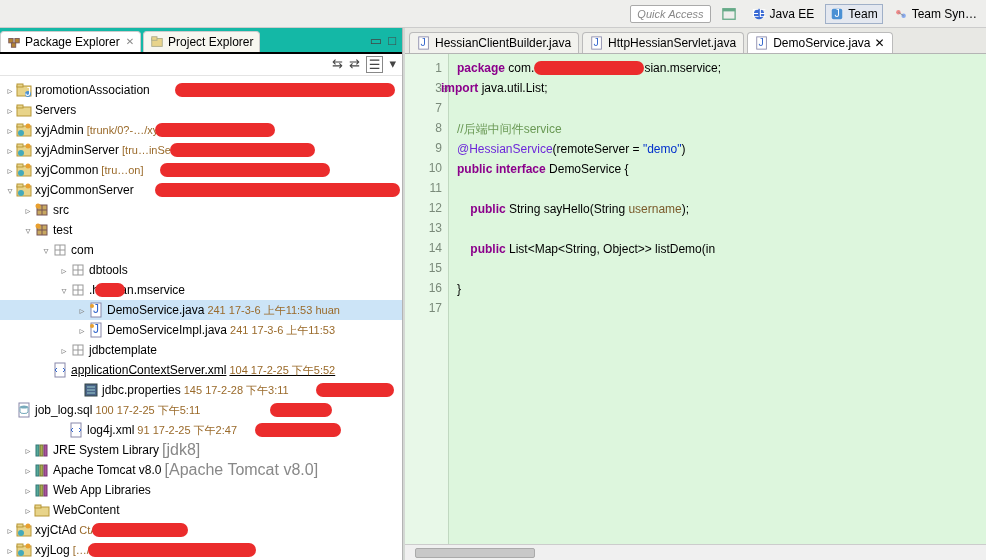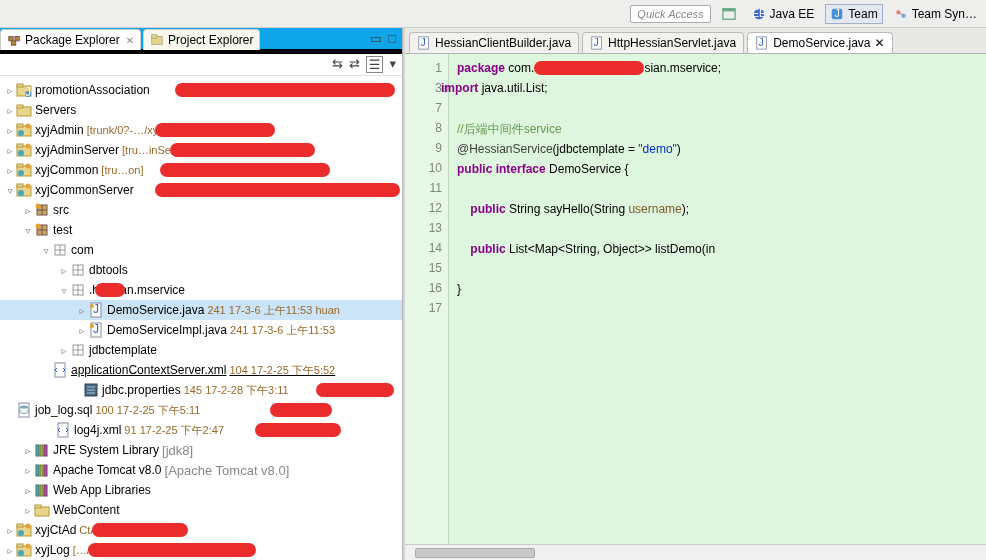--- a/index.html
+++ b/index.html
@@ -5,48 +5,48 @@
 * { margin:0; padding:0; box-sizing:border-box; font-family:"Segoe UI",Tahoma,Arial,sans-serif; font-size:12px; }
 body { background:#f0f0f0; width:986px; height:560px; overflow:hidden; position:relative; }
 .topbar { height:28px; background:#eeeeec; border-bottom:1px solid #ccc; display:flex; align-items:center; justify-content:flex-end; padding:0 4px; gap:6px; }
 .qa { padding:2px 6px; background:#fff; border:1px solid #aaa; border-radius:2px; color:#888; font-style:italic; font-size:11px; }
 .persp { display:flex; align-items:flex-start; gap:4px; padding:2px 4px; border:1px solid transparent; font-size:11px; cursor:pointer; }
 .persp.sel { background:#e4e8f0; border:1px solid #a0b0c8; }
 .persp .micon { width:14px; height:14px; }
 .splitter { display:flex; height:calc(560px - 28px); }
 .leftpane { width:403px; background:#fff; border-right:1px solid #b4b4b4; display:flex; flex-direction:column; }
 .rightpane { flex:1; background:#fff; display:flex; flex-direction:column; border-left:2px solid #d4d8d4; }
-.viewtabbar { height:26px; display:flex; align-items:center; background:#0ea5e9; border-bottom:5px solid #000000; position:relative; }
+.viewtabbar { height:26px; display:flex; align-items:center; background:#14b8a6; border-bottom:2px solid #000000; position:relative; }
 .viewtab { display:flex; align-items:center; gap:4px; padding:3px 6px; background:#f7f7f0; border:1px solid #ccc; border-bottom:none; border-top-left-radius:4px; border-top-right-radius:4px; margin-right:2px; margin-top:2px; cursor:pointer; }
 .viewtab.sel { background:#fff; }
 .viewtab .close { color:#888; font-size:10px; margin-left:2px; }
 .tbrow { margin-left:auto; display:flex; gap:6px; padding-right:6px; }
 .tbrow span { cursor:pointer; color:#444; font-size:13px; }
 .tree { flex:1; overflow:hidden; padding:4px 0; white-space:nowrap; }
 .trow { display:flex; align-items:center; height:20px; padding-left:4px; cursor:pointer; }
 .twist { width:12px; display:inline-block; text-align:center; color:#888; font-size:10px; }
 .icon { width:16px; height:16px; display:inline-flex; align-items:center; justify-content:center; margin-right:3px; }
 .lbl { color:#000; }
 .decor { color:#9a6a2a; font-size:11px; margin-left:3px; }
-.decor2 { color:#888; font-size:13px; margin-left:3px; }
+.decor2 { color:#888; font-size:16px; margin-left:3px; }
 .sel-row { background:#cce4f7; }
 .sel-row .lbl { color:#000; }
 .redblob { position:absolute; height:14px; background:#eb2c2c; border-radius:7px; top:3px; z-index:1; }
 .editortabs { height:26px; display:flex; align-items:flex-end; background:#e8e8e4; border-bottom:1px solid #b4b4b4; padding-left:4px; }
 .etab { display:flex; align-items:center; gap:4px; padding:3px 7px; background:#f2f2ee; border:1px solid #bbb; border-bottom:none; border-top-left-radius:4px; border-top-right-radius:4px; margin-right:3px; cursor:pointer; font-size:11px; }
 .etab.sel { background:#fff; }
 .etab .ji { width:14px; height:14px; }
 .editor { flex:1; display:flex; background:#ddf6dd; overflow:hidden; }
 .gutter { width:44px; background:#e8f8e8; border-right:1px solid #c0d8c0; text-align:right; padding:4px 6px 0 0; font-family:Consolas,monospace; color:#7a8a7a; font-size:13px; }
 .gutter div { height:20px; line-height:20px; }
 .code { flex:1; padding:4px 0 0 8px; font-family:Consolas,"Courier New",monospace; font-size:14px; line-height:20px; white-space:pre; }
 .kw { color:#8b008b; font-weight:bold; }
 .str { color:#0030cc; }
 .cmt { color:#6a9955; }
-.ann { color:#404040; }
+.ann { color:#6d28d9; }
 svg { display:block; }
 .hsb { height:16px; background:#f0f0f0; border-top:1px solid #ccc; display:flex; align-items:center; }
 .hsb .thumb { width:120px; height:10px; background:#c8c8c8; border:1px solid #aaa; border-radius:2px; margin-left:10px; }
 </style>
 </head>
 <body>
 
 <div class="topbar">
   <div class="qa">Quick Access</div>
   <div class="persp">
@@ -307,21 +307,21 @@
             <svg width="16" height="16" viewBox="0 0 16 16">
               <rect x="3" y="1" width="10" height="14" fill="#fff" stroke="#88a"></rect>
               <ellipse cx="8" cy="5" rx="4" ry="1.5" fill="#7ab"></ellipse>
               <path d="M4 5 v5 a4 1.5 0 0 0 8 0 v-5" fill="none" stroke="#7ab"></path>
             </svg>
           </span>
           <span class="lbl">job_log.sql</span>
           <span class="decor">100  17-2-25 下午5:11</span>
           <div class="redblob" style="left:270px;width:62px"></div>
         </div>
-        <div class="trow" style="padding-left: 43px; position: relative;">
+        <div class="trow" style="padding-left: 56px; position: relative;">
           <span class="twist"></span>
           <span class="icon">
             <svg width="16" height="16" viewBox="0 0 16 16">
               <rect x="3" y="1" width="10" height="14" fill="#fff" stroke="#88a"></rect>
               <path d="M5 6 L3 8 L5 10 M11 6 L13 8 L11 10" stroke="#36c" fill="none"></path>
             </svg>
           </span>
           <span class="lbl">log4j.xml</span>
           <span class="decor">91  17-2-25 下午2:47</span>
           <div class="redblob" style="left:255px;width:86px"></div>
@@ -440,21 +440,21 @@
           <div>13</div>
           <div>14</div>
           <div>15</div>
           <div>16</div>
           <div>17</div>
         </div>
       <div class="code"><span class="kw">package</span><span> com.</span><span style="display:inline-block;width:110px;height:14px;background:#eb2c2c;border-radius:7px;vertical-align:middle"></span><span>sian.mservice;</span>
 <span style="color:#888;font-size:10px;display:inline-block;width:0;margin-left:-16px;">⊕</span><span class="kw">import</span><span> java.util.List;</span>
 
 <span class="cmt">//后端中间件service</span>
-<span class="ann">@HessianService</span><span>(jdbctemplate = </span><span class="str">"demo"</span><span>)</span>
+<span class="ann">@HessianService</span><span>(remoteServer = </span><span class="str">"demo"</span><span>)</span>
 <span class="kw">public</span><span class="kw"> interface</span><span> DemoService {</span>
 
 <span class="kw">    public</span><span> String sayHello(String </span><span style="color:#7a5a2a">username</span><span>);</span>
 
 <span class="kw">    public</span><span> List&lt;Map&lt;String, Object&gt;&gt; listDemo(in</span>
 
 <span>}</span>
 </div>
     </div>
     <div class="hsb">

